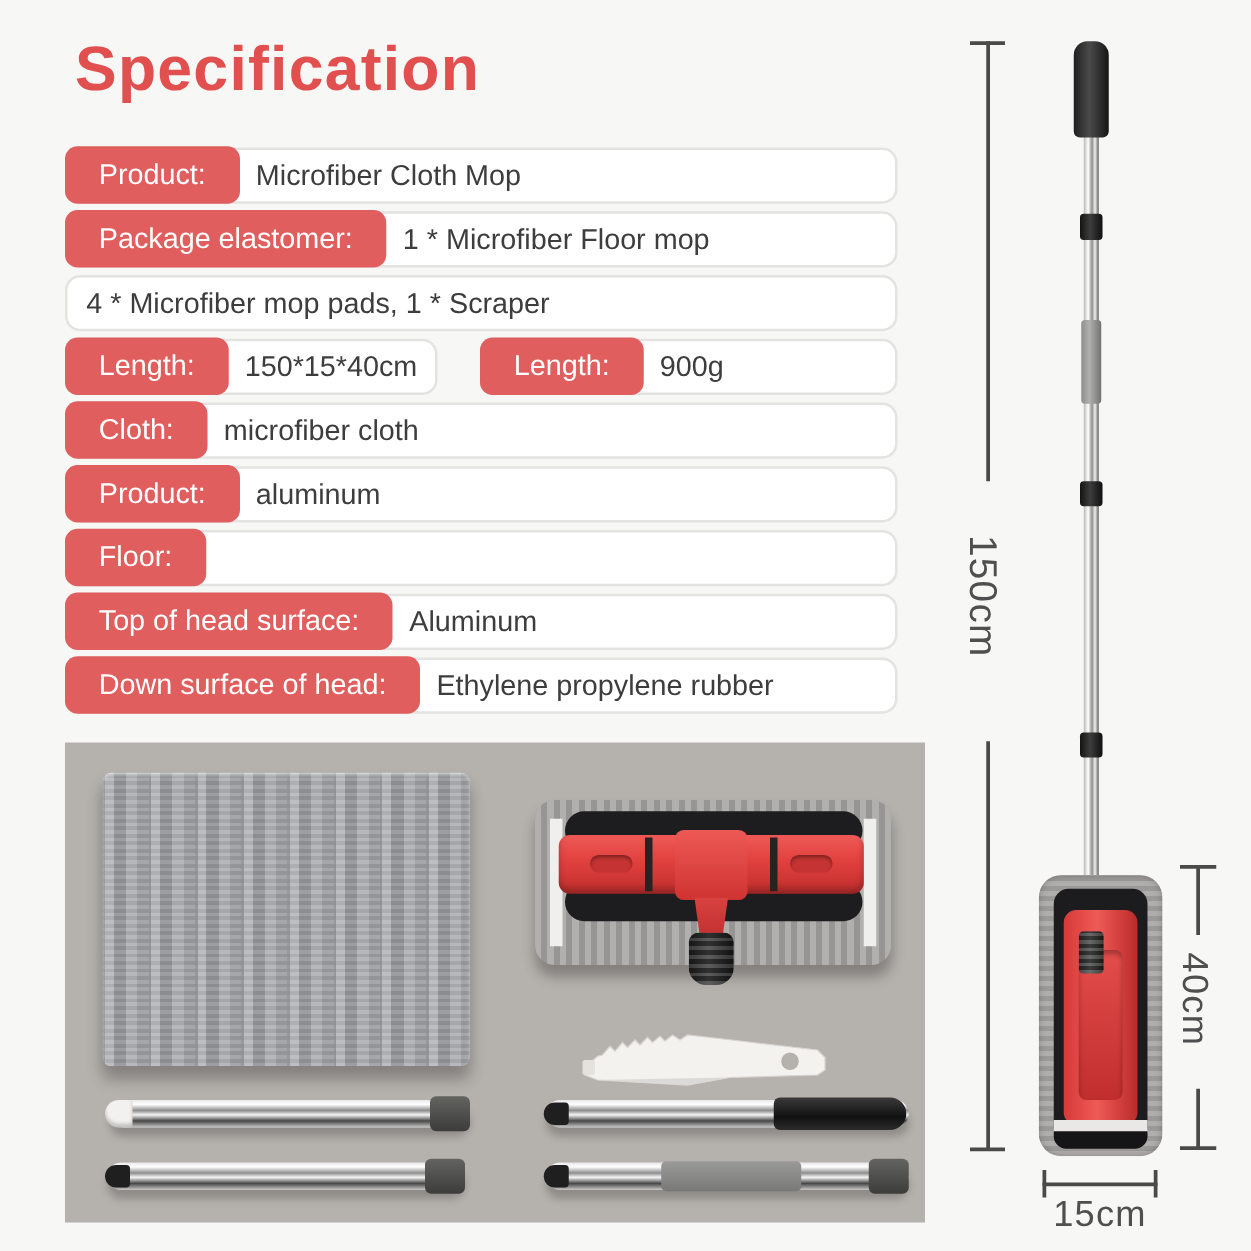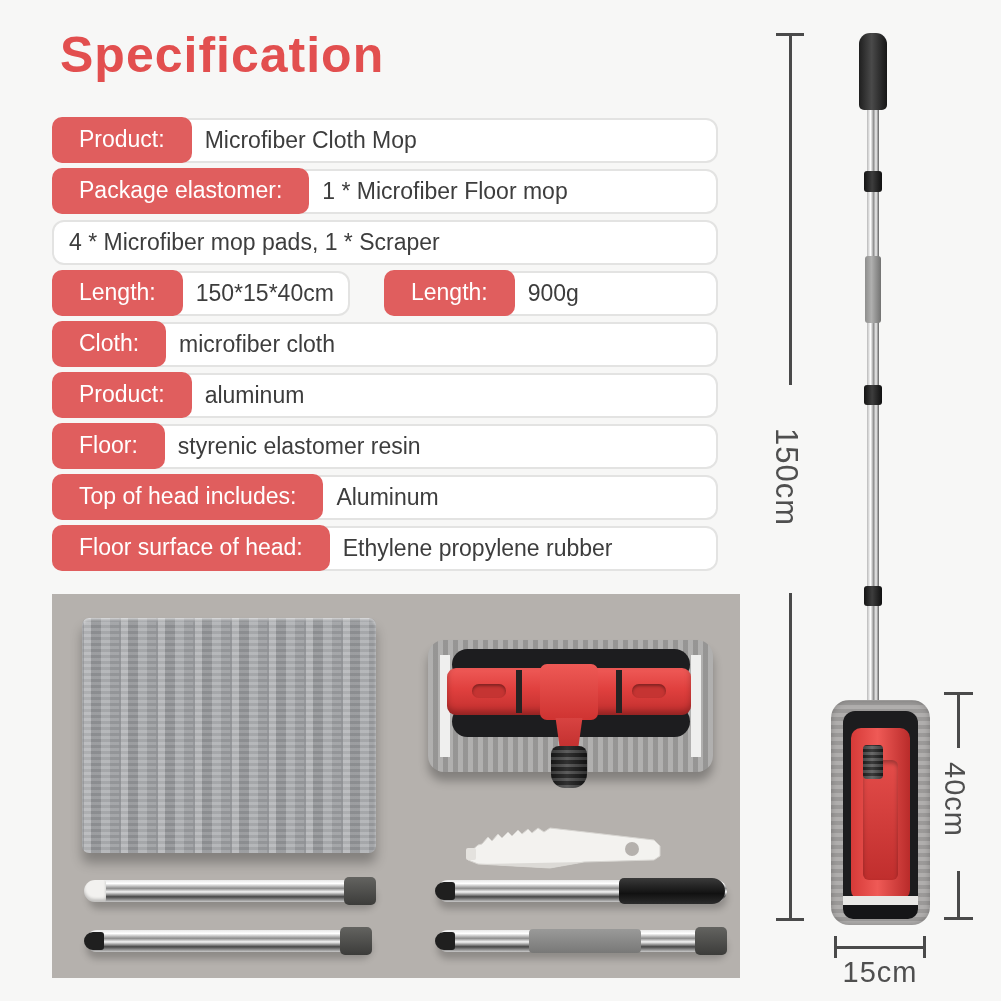--- a/index.html
+++ b/index.html
@@ -186,34 +186,33 @@
   <div class="spec-row">
     <div class="pill">
       <span class="tag">Product:</span>
       <span class="val">aluminum</span>
     </div>
   </div>
 
   <div class="spec-row">
     <div class="pill">
       <span class="tag">Floor:</span>
-      <span class="val">styrenic elastomer resin</span>
-    </div>
-  </div>
-
-  <div class="spec-row">
-    <div class="pill">
-      <span class="tag">Top of head includes:</span>
+    </div>
+  </div>
+
+  <div class="spec-row">
+    <div class="pill">
+      <span class="tag">Top of head surface:</span>
       <span class="val">Aluminum</span>
     </div>
   </div>
 
   <div class="spec-row">
     <div class="pill">
-      <span class="tag">Floor surface of head:</span>
+      <span class="tag">Down surface of head:</span>
       <span class="val">Ethylene propylene rubber</span>
     </div>
   </div>
 </div>
 
 <div class="abs" id="photo-panel">
 
   <div class="abs" id="mop-pads"></div>
 
   <div class="abs" id="head-top">

